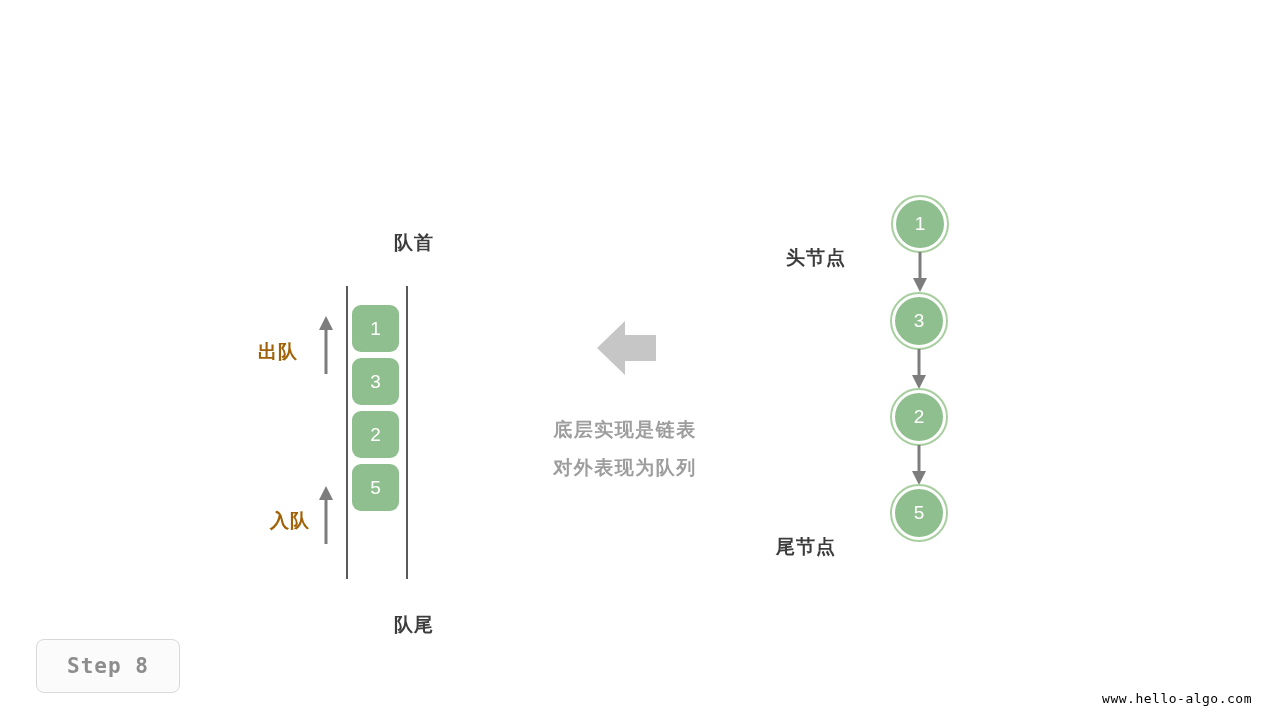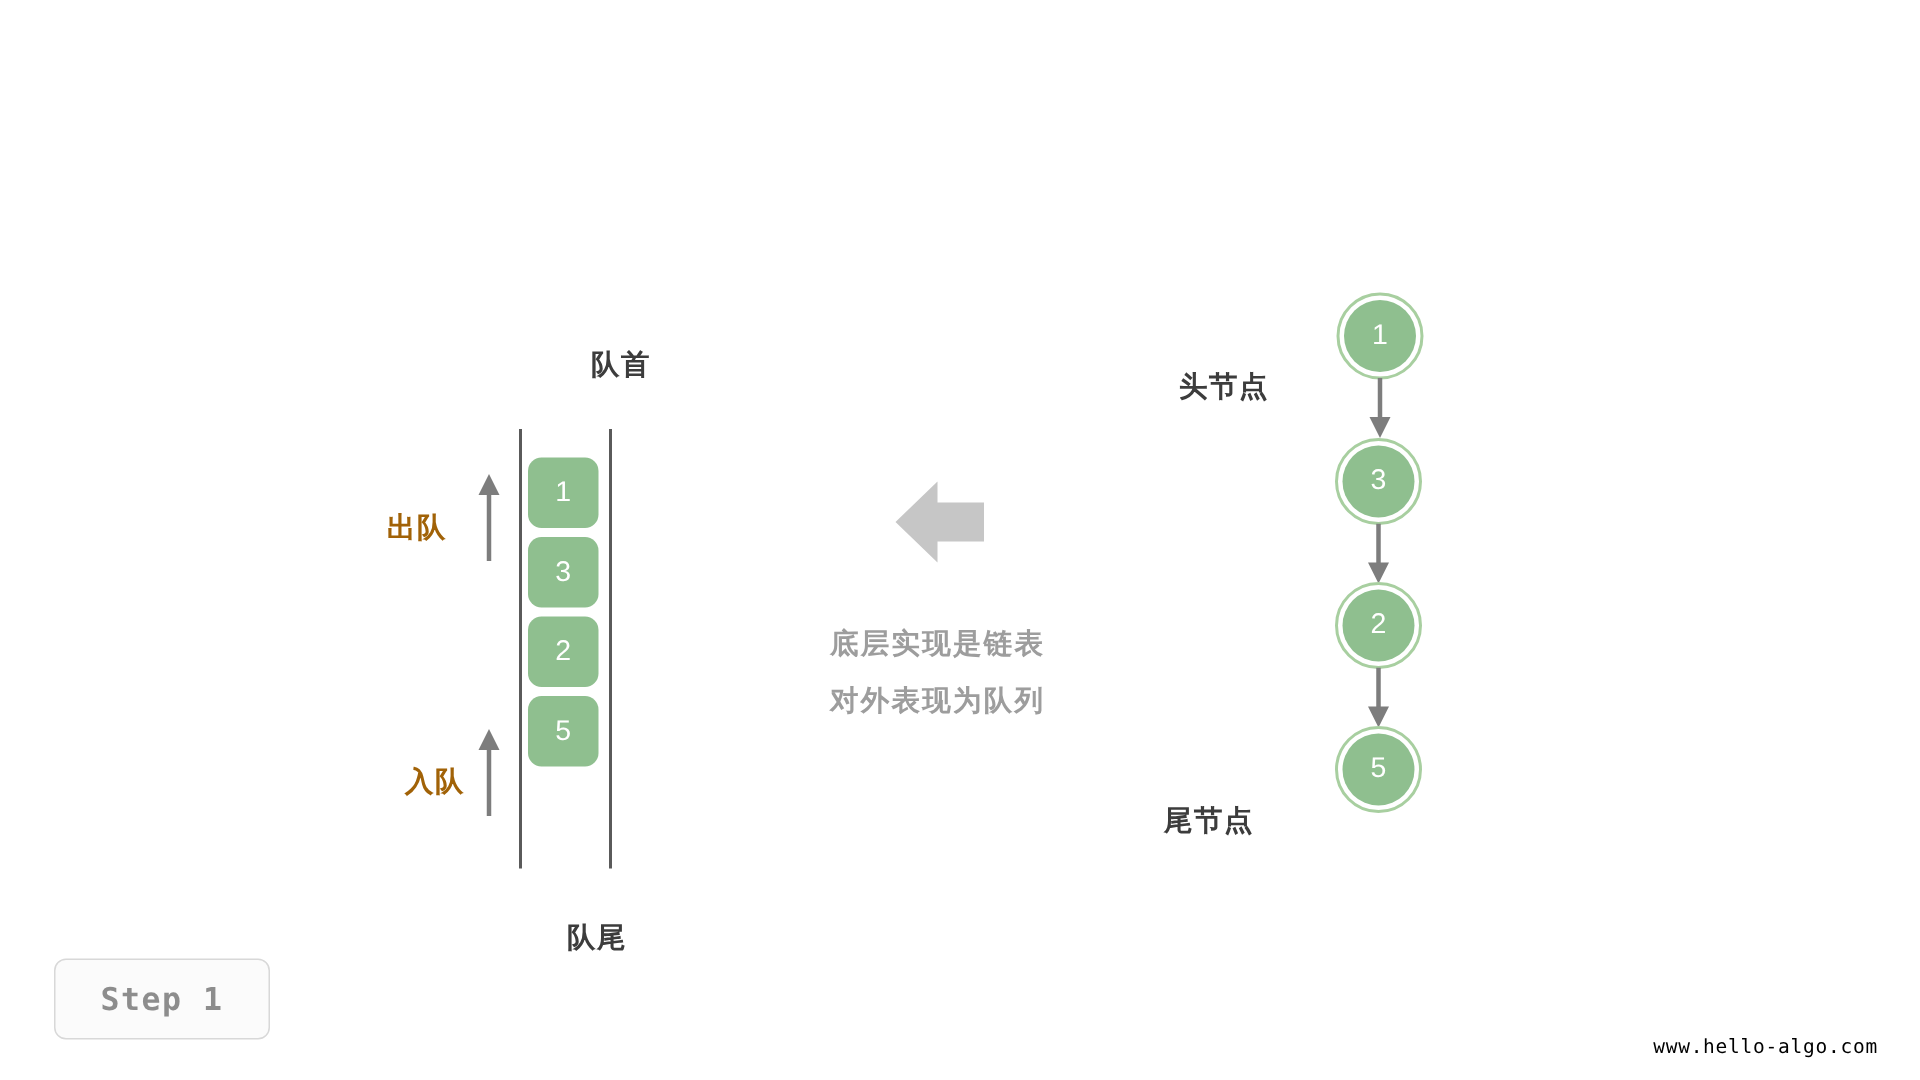--- a/index.html
+++ b/index.html
@@ -159,21 +159,21 @@
       <line x1="12" y1="60" x2="12" y2="12" stroke="#7d7d7d" stroke-width="3"></line>
       <polygon points="12,2 5,16 19,16" fill="#7d7d7d"></polygon>
     </svg>
 
     <div class="op-label" style="left:270px; top:508px;">入队</div>
     <svg class="abs" style="left:314px; top:484px;" width="24" height="62" viewBox="0 0 24 62">
       <line x1="12" y1="60" x2="12" y2="12" stroke="#7d7d7d" stroke-width="3"></line>
       <polygon points="12,2 5,16 19,16" fill="#7d7d7d"></polygon>
     </svg>
 
-    <div class="queue-label abs" style="left:300px; top:612px; width:118px;">队尾</div>
+    <div class="queue-label abs" style="left:316px; top:612px; width:118px;">队尾</div>
   </div>
 
   <div>
     <svg class="abs" style="left:596px; top:318px;" width="62" height="60" viewBox="0 0 62 60">
       <polygon points="1,30 29,3 29,17 60,17 60,43 29,43 29,57" fill="#c6c6c6"></polygon>
     </svg>
 
     <div class="mid-text" style="left:500px; top:414px; width:250px;">底层实现是链表</div>
     <div class="mid-text" style="left:500px; top:452px; width:250px;">对外表现为队列</div>
   </div>
@@ -208,17 +208,17 @@
     <svg class="abs" style="left:907px; top:445px;" width="24" height="42" viewBox="0 0 24 42">
       <line x1="12" y1="0" x2="12" y2="30" stroke="#7d7d7d" stroke-width="3"></line>
       <polygon points="12,40 5,26 19,26" fill="#7d7d7d"></polygon>
     </svg>
 
     <div class="node" style="left:890px; top:484px;">
       <div class="node-inner">5</div>
     </div>
   </div>
 
-  <div id="step-badge">Step 1</div>
+  <div id="step-badge">Step 8</div>
 
   <div id="watermark">www.hello-algo.com</div>
 
 </div>
 
 </body></html>

